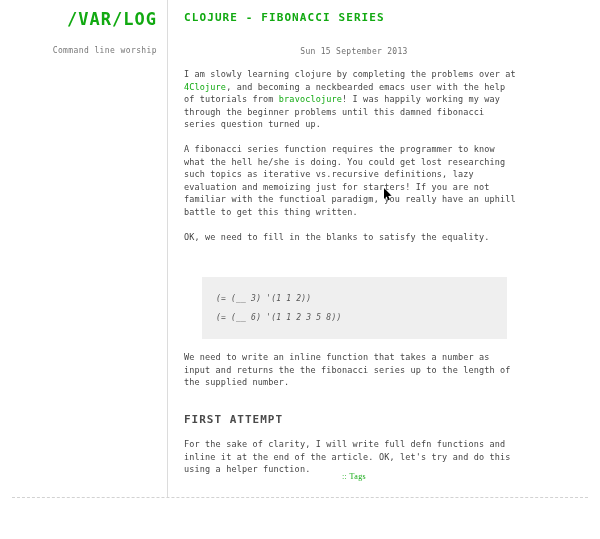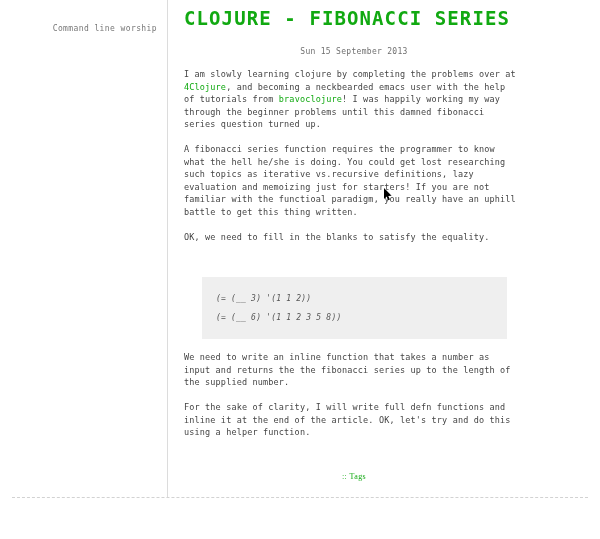--- a/index.html
+++ b/index.html
@@ -50,21 +50,21 @@
   }
   
   .content {
     position: absolute;
     left: 184px;
     top: 0;
     width: 340px;
     padding-top: 8px;
   }
   .post-title {
-    font-size: 19px;
+    font-size: 11px;
     font-weight: bold;
     color: #11a911;
     letter-spacing: 1.1px;
     line-height: 20px;
     margin: 0 0 0 0;
     white-space: nowrap;
   }
   .post-date {
     font-size: 8px;
     color: #6f6f6f;
@@ -152,20 +152,21 @@
     height: 13px;
     pointer-events: none;
   }
 </style>
 </head>
 <body>
 
 <div class="page">
 
   <div class="sidebar">
+    <div class="site-title">/VAR/LOG</div>
     <div class="site-tagline">Command line worship</div>
   </div>
 
   <div class="content">
     <h1 class="post-title">CLOJURE - FIBONACCI SERIES</h1>
     <div class="post-date">Sun 15 September 2013</div>
 
     <p class="para"><span>I am slowly learning clojure by completing the problems over at </span><a class="inline-link" href="#">4Clojure</a><span>, and becoming a neckbearded emacs user with the help of tutorials from </span><a class="inline-link" href="#">bravoclojure</a><span>! I was happily working my way through the beginner problems until this damned fibonacci series question turned up.</span></p>
 
     <p class="para">A fibonacci series function requires the programmer to know what the hell he/she is doing. You could get lost researching such topics as iterative vs.recursive definitions, lazy evaluation and memoizing just for starters! If you are not familiar with the functioal paradigm, you really have an uphill battle to get this thing written.</p>
@@ -173,20 +174,21 @@
 
     <p class="para">OK, we need to fill in the blanks to satisfy the equality.</p>
 
     <div class="code-block">
       <div class="code-line">(= (__ 3) '(1 1 2))</div>
       <div class="code-line">(= (__ 6) '(1 1 2 3 5 8))</div>
     </div>
 
     <p class="para">We need to write an inline function that takes a number as input and returns the the fibonacci series up to the length of the supplied number.</p>
 
+    <h2 class="section">FIRST ATTEMPT</h2>
 
     <p class="para">For the sake of clarity, I will write full defn functions and inline it at the end of the article. OK, let's try and do this using a helper function.</p>
   </div>
 
   <div class="tags-row">
     <a class="tags-link" href="#">:: Tags</a>
   </div>
 
   <div class="divider"></div>
 

